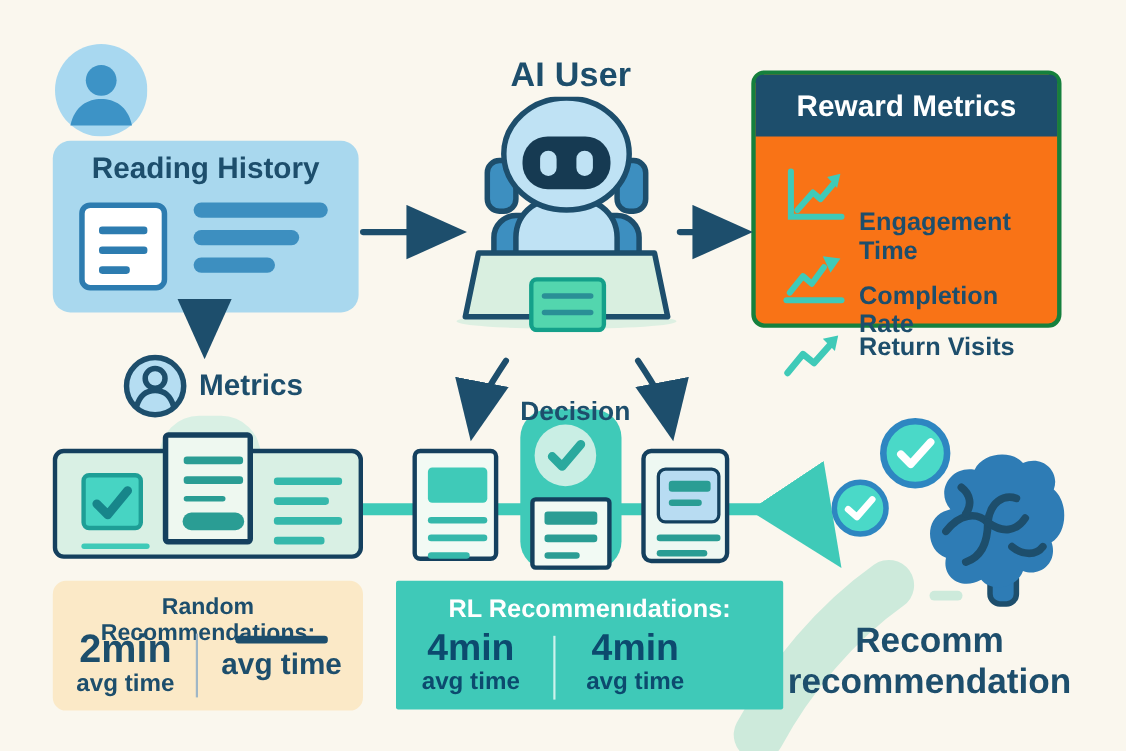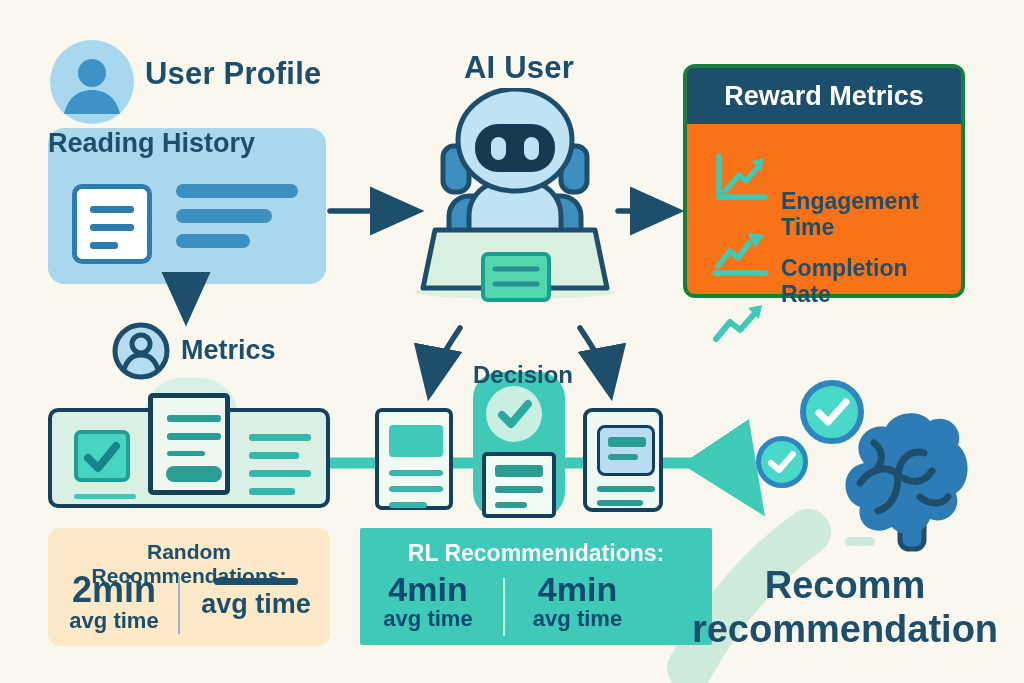--- a/index.html
+++ b/index.html
@@ -3,21 +3,21 @@
 <meta charset="utf-8">
 <style>
   html,body{margin:0;padding:0;}
   body{width:1024px;height:683px;overflow:hidden;font-family:"Liberation Sans",sans-serif;}
   .canvas{position:relative;width:1024px;height:683px;background:#faf7ee;}
   .abs{position:absolute;}
   .h1{font-size:31px;font-weight:700;color:#1d4e6c;letter-spacing:.2px;}
   .h2{font-size:27px;font-weight:700;color:#1d4e6c;}
   
   .rh-card{left:48px;top:128px;width:278px;height:156px;background:#a9d8ee;border-radius:16px;z-index:2;}
-  .rh-title{width:100%;text-align:left;}
+  .rh-title{width:100%;text-align:center;margin-top:10px;}
   .rh-row{position:absolute;left:24px;top:56px;display:flex;gap:24px;}
   .doc-icon{width:80px;height:80px;background:#ffffff;border:5px solid #2d7cb0;border-radius:10px;position:relative;box-sizing:border-box;}
   .doc-line{position:absolute;left:13px;height:7px;background:#2d7cb0;border-radius:3px;}
   .blue-bar{height:14px;background:#3d8fc0;border-radius:7px;margin-bottom:11px;}
   
   .rw-card{left:683px;top:64px;width:282px;height:234px;background:#f97316;border:4px solid #15803d;border-radius:12px;box-sizing:border-box;z-index:2;}
   .rw-header{position:absolute;left:0;top:0;width:100%;height:56px;background:#1d4e6c;border-radius:6px 6px 0 0;display:flex;align-items:center;justify-content:center;}
   .rw-header span{color:#ffffff;font-size:27px;font-weight:700;}
   .rw-label{position:absolute;left:94px;width:176px;font-size:23px;font-weight:700;color:#1d4e6c;line-height:1.15;}
   .rw-icon{position:absolute;left:24px;}
@@ -41,21 +41,21 @@
   .rl-box .stat-title{color:#ffffff;font-size:23px;}
   .stat-col{position:absolute;text-align:center;}
   .stat-value{font-size:36px;font-weight:700;color:#1d4e6c;line-height:1.0;}
   .stat-cap{font-size:22px;font-weight:700;color:#1d4e6c;line-height:1.2;}
   .rl-box .stat-value,.rl-box .stat-cap{color:#0c4a6e;}
   .vdivider{position:absolute;width:2px;background:#9fb6c6;}
   .rl-box .vdivider{background:#cdf2ec;}
   .overline-bar{width:84px;height:7px;background:#1d4e6c;border-radius:3px;margin:4px auto 3px auto;}
   
   .ck-circle{position:absolute;border-radius:50%;background:#4ad9c8;border:6px solid #2e86c1;box-sizing:border-box;z-index:5;}
-  .result-text{left:680px;top:564px;width:330px;text-align:center;z-index:5;font-size:38px;font-weight:700;color:#1d4e6c;line-height:1.15;}
+  .result-text{left:680px;top:564px;width:330px;text-align:center;z-index:5;font-size:32px;font-weight:700;color:#1d4e6c;line-height:1.15;}
   svg{display:block;}
 </style>
 </head>
 <body>
 
 <div class="canvas">
 
   <svg class="abs" style="left:0;top:0;z-index:0;" width="1024" height="683" viewBox="0 0 1024 683">
     <path d="M690,668 C718,616 760,566 808,532" stroke="#cdeadb" stroke-width="46" fill="none" stroke-linecap="round"></path>
     <rect x="845" y="537" width="30" height="9" rx="4.5" fill="#cdeadb"></rect>
@@ -69,21 +69,20 @@
     </defs>
     <line x1="330" y1="463" x2="742" y2="463" stroke="#3fcab8" stroke-width="11"></line>
     <path d="M698,463 C724,468 742,482 750,494" stroke="#3fcab8" stroke-width="9" fill="none" marker-end="url(#mteal)"></path>
   </svg>
 
   <svg class="abs" style="left:50px;top:40px;z-index:2;" width="84" height="84" viewBox="0 0 84 84">
     <circle cx="42" cy="42" r="42" fill="#a8d8f0"></circle>
     <circle cx="42" cy="33" r="14" fill="#3d93c6"></circle>
     <path d="M14,74 C18,56 30,50 42,50 C54,50 66,56 70,74 Z" fill="#3d93c6"></path>
   </svg>
-  <div class="abs h1" style="left:145px;top:56px;z-index:2;">User Profile</div>
 
   <div class="abs rh-card">
     <div class="rh-title h2">Reading History</div>
     <div class="rh-row">
       <div class="doc-icon">
         <div class="doc-line" style="top:17px;width:44px;"></div>
         <div class="doc-line" style="top:35px;width:44px;"></div>
         <div class="doc-line" style="top:53px;width:28px;"></div>
       </div>
       <div>
@@ -124,20 +123,21 @@
     <svg class="rw-icon" style="top:158px;" width="58" height="52" viewBox="0 0 58 52">
       <path d="M4,47 L54,47" stroke="#3fcab8" stroke-width="5.5" stroke-linecap="round"></path>
       <path d="M7,40 L19,25 L27,32 L38,17" stroke="#3fcab8" stroke-width="5.5" fill="none" stroke-linecap="round" stroke-linejoin="round"></path>
       <polygon points="37,7 53,9 44,22" fill="#3fcab8"></polygon>
     </svg>
     <div class="rw-label" style="top:144px;margin-top:43px;">Completion Rate</div>
     <svg class="rw-icon" style="top:234px;" width="58" height="44" viewBox="0 0 58 44">
       <path d="M5,37 L19,20 L29,28 L45,10" stroke="#3fcab8" stroke-width="6" fill="none" stroke-linecap="round" stroke-linejoin="round"></path>
       <polygon points="37,6 51,3 48,17" fill="#3fcab8"></polygon>
     </svg>
+    <div class="rw-label" style="top:234px;">Return Visits</div>
   </div>
 
   <svg class="abs" style="left:112px;top:322px;z-index:2;" width="58" height="58" viewBox="0 0 58 58">
     <circle cx="29" cy="29" r="26" fill="#b5ddf2" stroke="#1d4e6c" stroke-width="5"></circle>
     <circle cx="29" cy="22" r="9" fill="none" stroke="#1d4e6c" stroke-width="5"></circle>
     <path d="M12,48 C15,37 21,33 29,33 C37,33 43,37 46,48" fill="none" stroke="#1d4e6c" stroke-width="5"></path>
   </svg>
   <div class="abs h2" style="left:181px;top:335px;z-index:2;">Metrics</div>
 
   <div class="abs" style="left:453px;top:328px;width:140px;text-align:center;font-size:24px;font-weight:700;color:#1d4e6c;z-index:3;margin-top:33px;">Decision</div>

